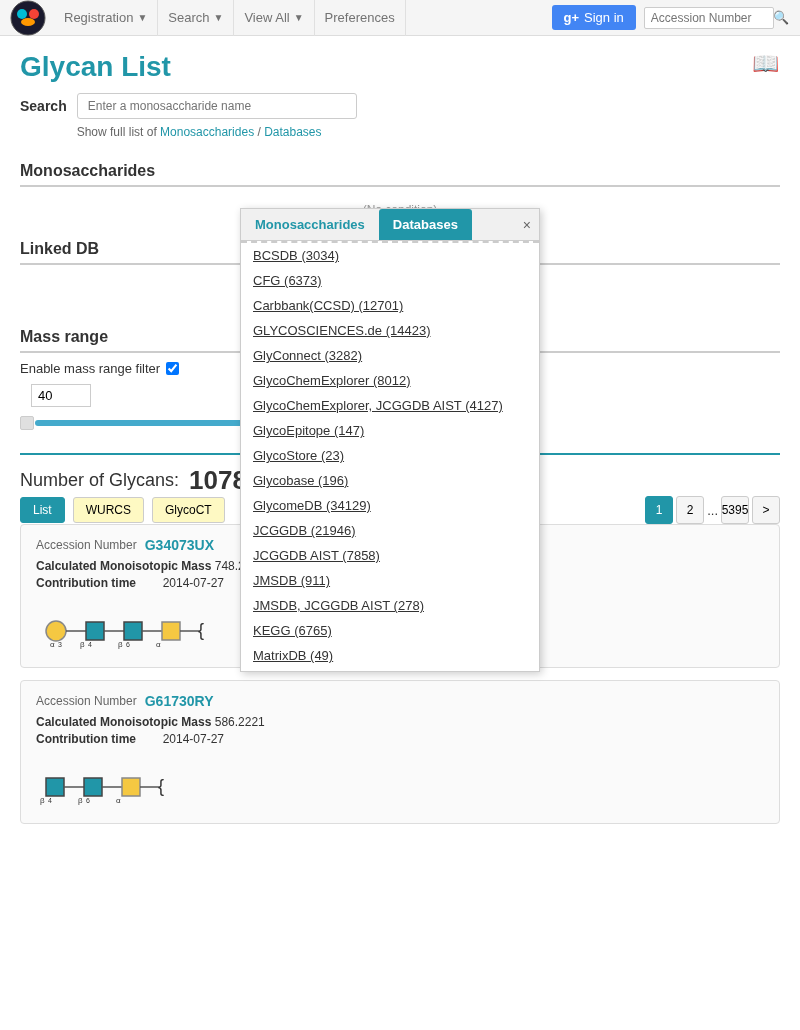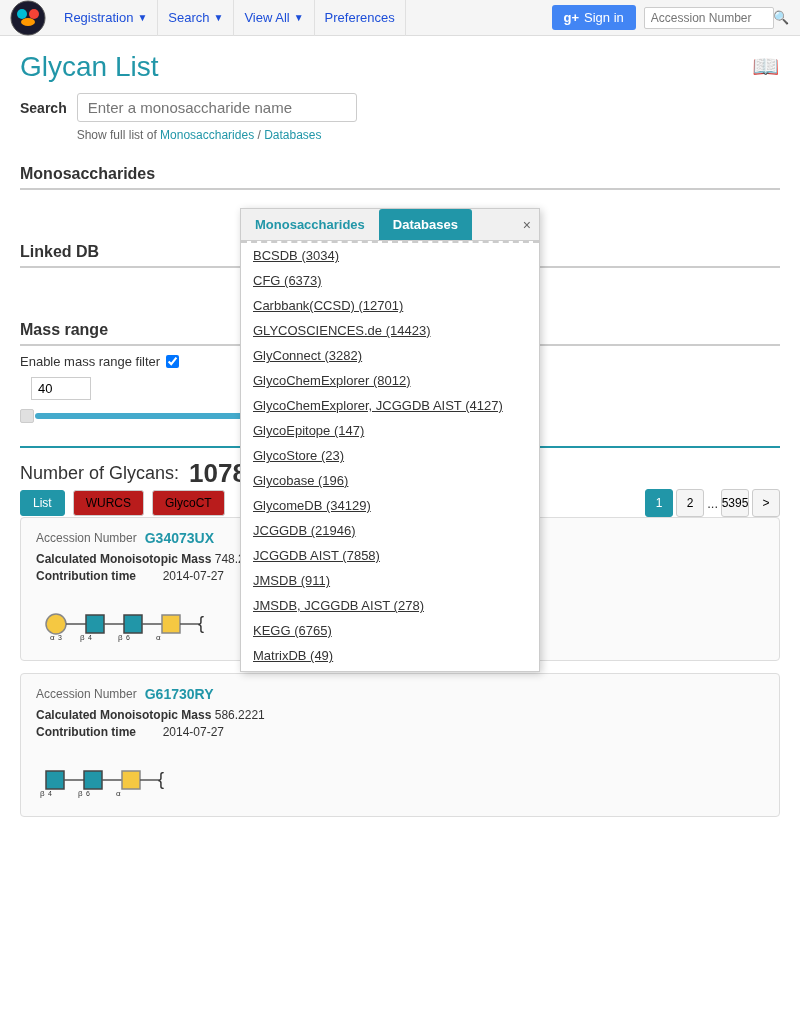--- a/index.html
+++ b/index.html
@@ -1,50 +1,50 @@
 <!DOCTYPE html>
 <html><head>
   <meta charset="utf-8">
   <style>
     * { box-sizing: border-box; margin: 0; padding: 0; }
     body { font-family: Arial, sans-serif; font-size: 13px; background: #fff; color: #333; width: 800px; }
 
     
     .header { background: #f5f5f5; border-bottom: 1px solid #ddd; display: flex; align-items: center; padding: 0 10px; height: 36px; }
     .logo { width: 36px; height: 36px; margin-right: 8px; }
-    .nav-item { display: inline-flex; align-items: center; padding: 3px 10px; height: 36px; font-size: 13px; color: #1d4ed8; cursor: pointer; border-right: 1px solid #e0e0e0; }
+    .nav-item { display: inline-flex; align-items: center; padding: 3px 10px; height: 36px; font-size: 13px; color: #737373; cursor: pointer; border-right: 1px solid #e0e0e0; }
     .nav-arrow { margin-left: 4px; font-size: 10px; }
     .sign-in-btn { background: #4285f4; color: white; border: none; border-radius: 3px; padding: 5px 12px; font-size: 13px; cursor: pointer; display: flex; align-items: center; gap: 5px; margin: 0 8px; }
     .search-box-header { border: 1px solid #ccc; border-radius: 2px; padding: 3px 6px; font-size: 12px; width: 130px; }
     .search-icon-header { color: #666; cursor: pointer; }
     .header-right { margin-left: auto; display: flex; align-items: center; }
 
     
     .page-title-section { padding: 15px 20px 10px; }
-    .page-title { font-size: 28px; color: #2196a8; font-weight: normal; display: flex; align-items: center; justify-content: space-between; }
+    .page-title { font-size: 28px; color: #2196a8; font-weight: bold; display: flex; align-items: flex-start; justify-content: space-between; }
     .book-icon { font-size: 22px; color: #555; cursor: pointer; }
 
     
     .main-content { padding: 0 20px; position: relative; }
 
     
     .search-section { margin-bottom: 15px; }
     .search-label-row { display: flex; align-items: center; margin-bottom: 6px; }
     .search-label { font-size: 14px; font-weight: bold; margin-right: 10px; }
-    .search-input { border: 1px solid #ccc; border-radius: 3px; padding: 5px 10px; font-size: 15px; width: 280px; color: #0c4a6e; }
+    .search-input { border: 1px solid #ccc; border-radius: 3px; padding: 5px 10px; font-size: 12px; width: 280px; color: #0c4a6e; }
     .show-full-list { font-size: 12px; color: #666; margin-left: 10px; }
     .show-full-list a { color: #2196a8; text-decoration: none; }
 
     
     .section-header { border-bottom: 2px solid #ccc; padding: 8px 0 5px; margin-bottom: 8px; }
     .section-title { font-size: 16px; font-weight: bold; color: #333; }
     .no-condition { color: #999; font-size: 12px; text-align: center; padding: 8px 0 15px; }
 
     
-    .mass-range-section { }
+    .mass-range-section { margin-top: 10px; }
     .enable-filter-row { display: flex; align-items: center; gap: 6px; font-size: 13px; margin-bottom: 8px; }
     .mass-inputs { display: flex; align-items: center; gap: 10px; margin-bottom: 6px; padding-left: 11px; }
     .mass-input { border: 1px solid #ccc; padding: 3px 6px; width: 60px; font-size: 13px; }
     .slider-container { width: 360px; height: 20px; position: relative; }
     .slider-track { background: #4ac; height: 6px; border-radius: 3px; position: absolute; top: 7px; left: 15px; right: 15px; }
     .slider-handle-left { width: 14px; height: 14px; background: #e0e0e0; border: 1px solid #ccc; border-radius: 2px; position: absolute; top: 3px; left: 0; cursor: pointer; }
     .slider-handle-right { width: 14px; height: 14px; background: #e0e0e0; border: 1px solid #ccc; border-radius: 2px; position: absolute; top: 3px; right: 0; cursor: pointer; }
 
     
     .dropdown-panel { position: absolute; top: 115px; left: 240px; width: 300px; background: white; border: 1px solid #ccc; box-shadow: 2px 2px 8px rgba(0,0,0,0.2); z-index: 100; }
@@ -58,21 +58,21 @@
     .dropdown-item { padding: 5px 12px; font-size: 13px; cursor: pointer; color: #333; }
 
     
     .results-section { margin-top: 20px; border-top: 2px solid #2196a8; padding-top: 10px; }
     .results-count { font-size: 18px; font-weight: normal; display: flex; align-items: center; gap: 10px; }
     .count-num { font-size: 26px; font-weight: bold; }
     .reset-link { font-size: 12px; color: #2196a8; text-decoration: none; cursor: pointer; }
 
     
     .list-controls { display: flex; align-items: center; gap: 8px; margin: 0 0; }
-    .format-btn { padding: 5px 12px; border: 1px solid #ccc; background: #b91c1c; font-size: 12px; cursor: pointer; border-radius: 3px; }
+    .format-btn { padding: 5px 12px; border: 1px solid #ccc; background: #fef9c3; font-size: 12px; cursor: pointer; border-radius: 3px; }
     .format-btn.active { background: #2196a8; color: white; border-color: #2196a8; }
     .sort-label { font-size: 13px; margin-left: 10px; }
     .sort-select { border: 1px solid #ccc; padding: 4px 6px; font-size: 12px; cursor: pointer; }
     .pagination { margin-left: auto; display: flex; align-items: center; gap: 3px; }
     .page-btn { width: 28px; height: 28px; border: 1px solid #ccc; background: #f5f5f5; font-size: 12px; cursor: pointer; display: flex; align-items: center; justify-content: center; border-radius: 3px; }
     .page-btn.active { background: #2196a8; color: white; border-color: #2196a8; }
     .page-dots { font-size: 13px; }
 
     
     .glycan-card { border: 1px solid #ddd; border-radius: 4px; padding: 12px 15px; margin-bottom: 12px; background: #fafafa; }

